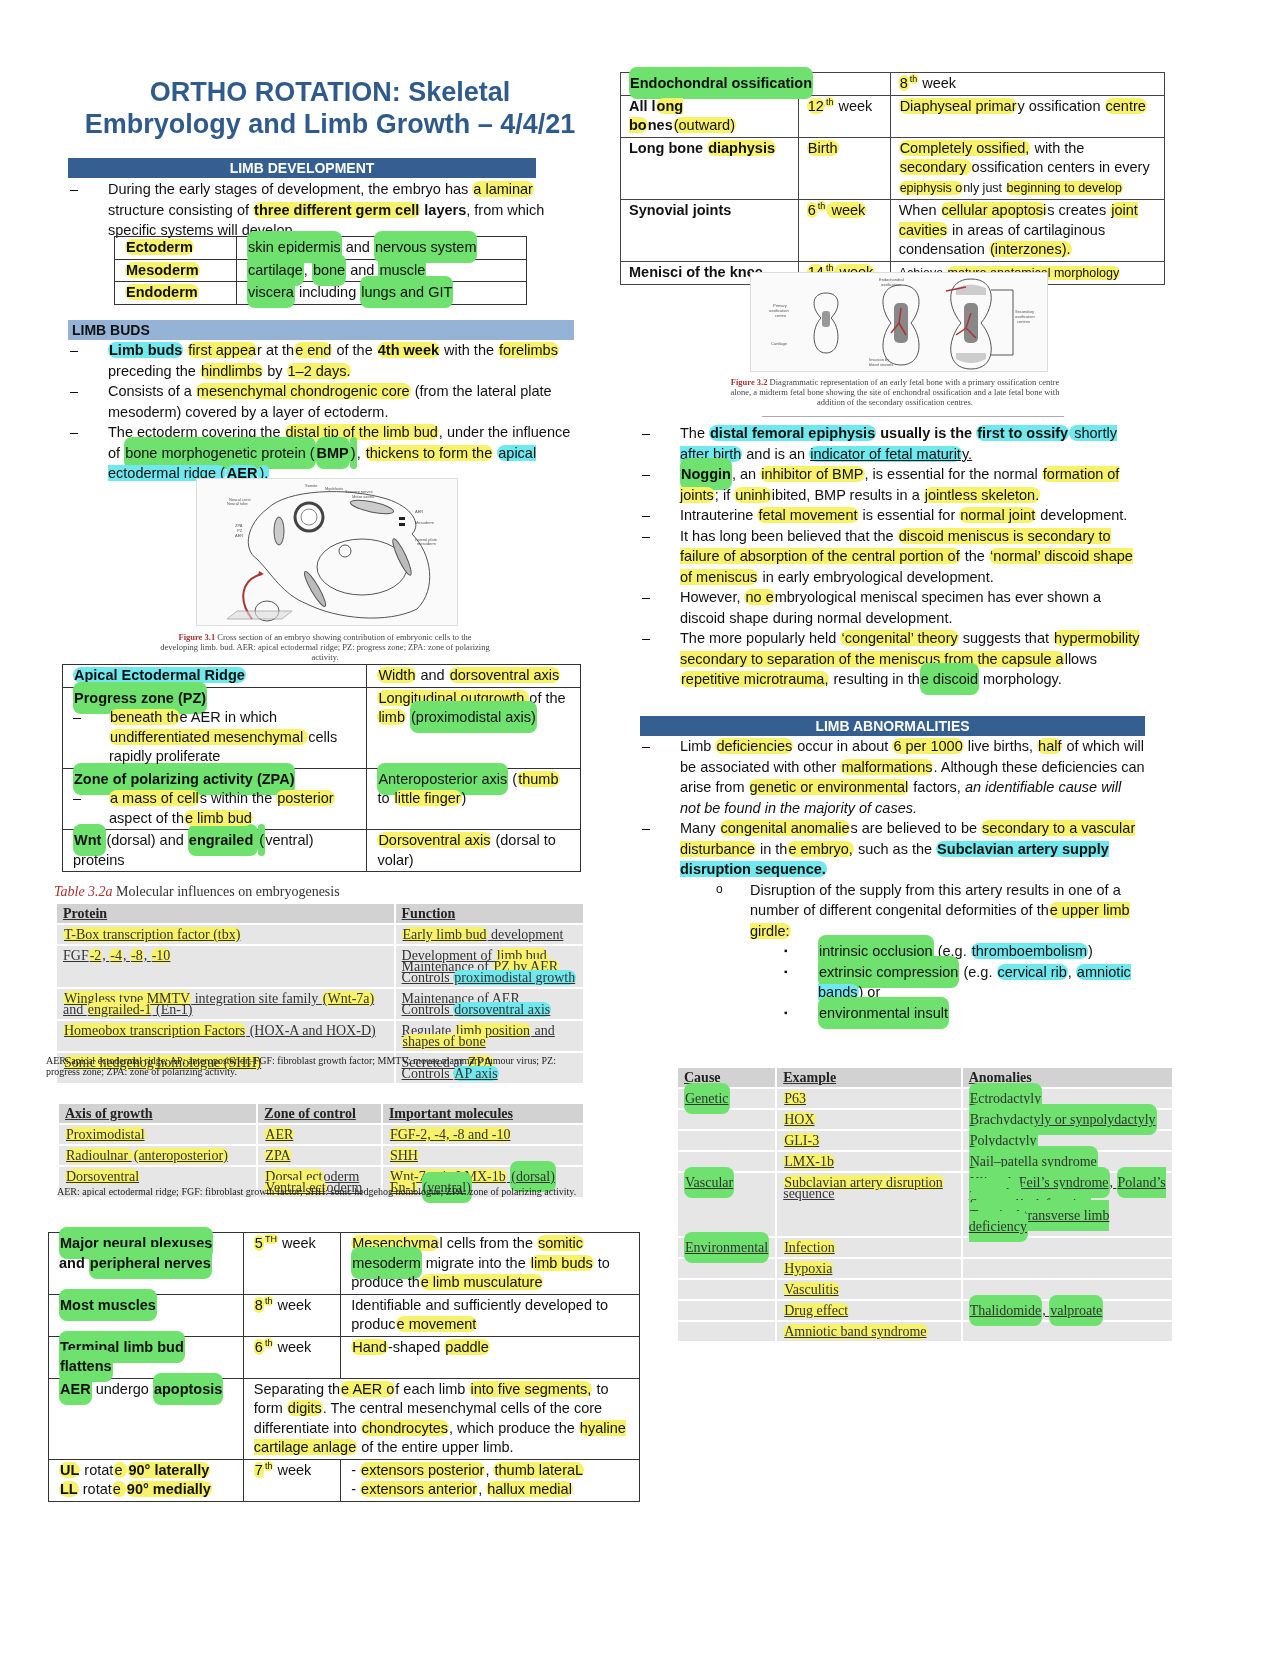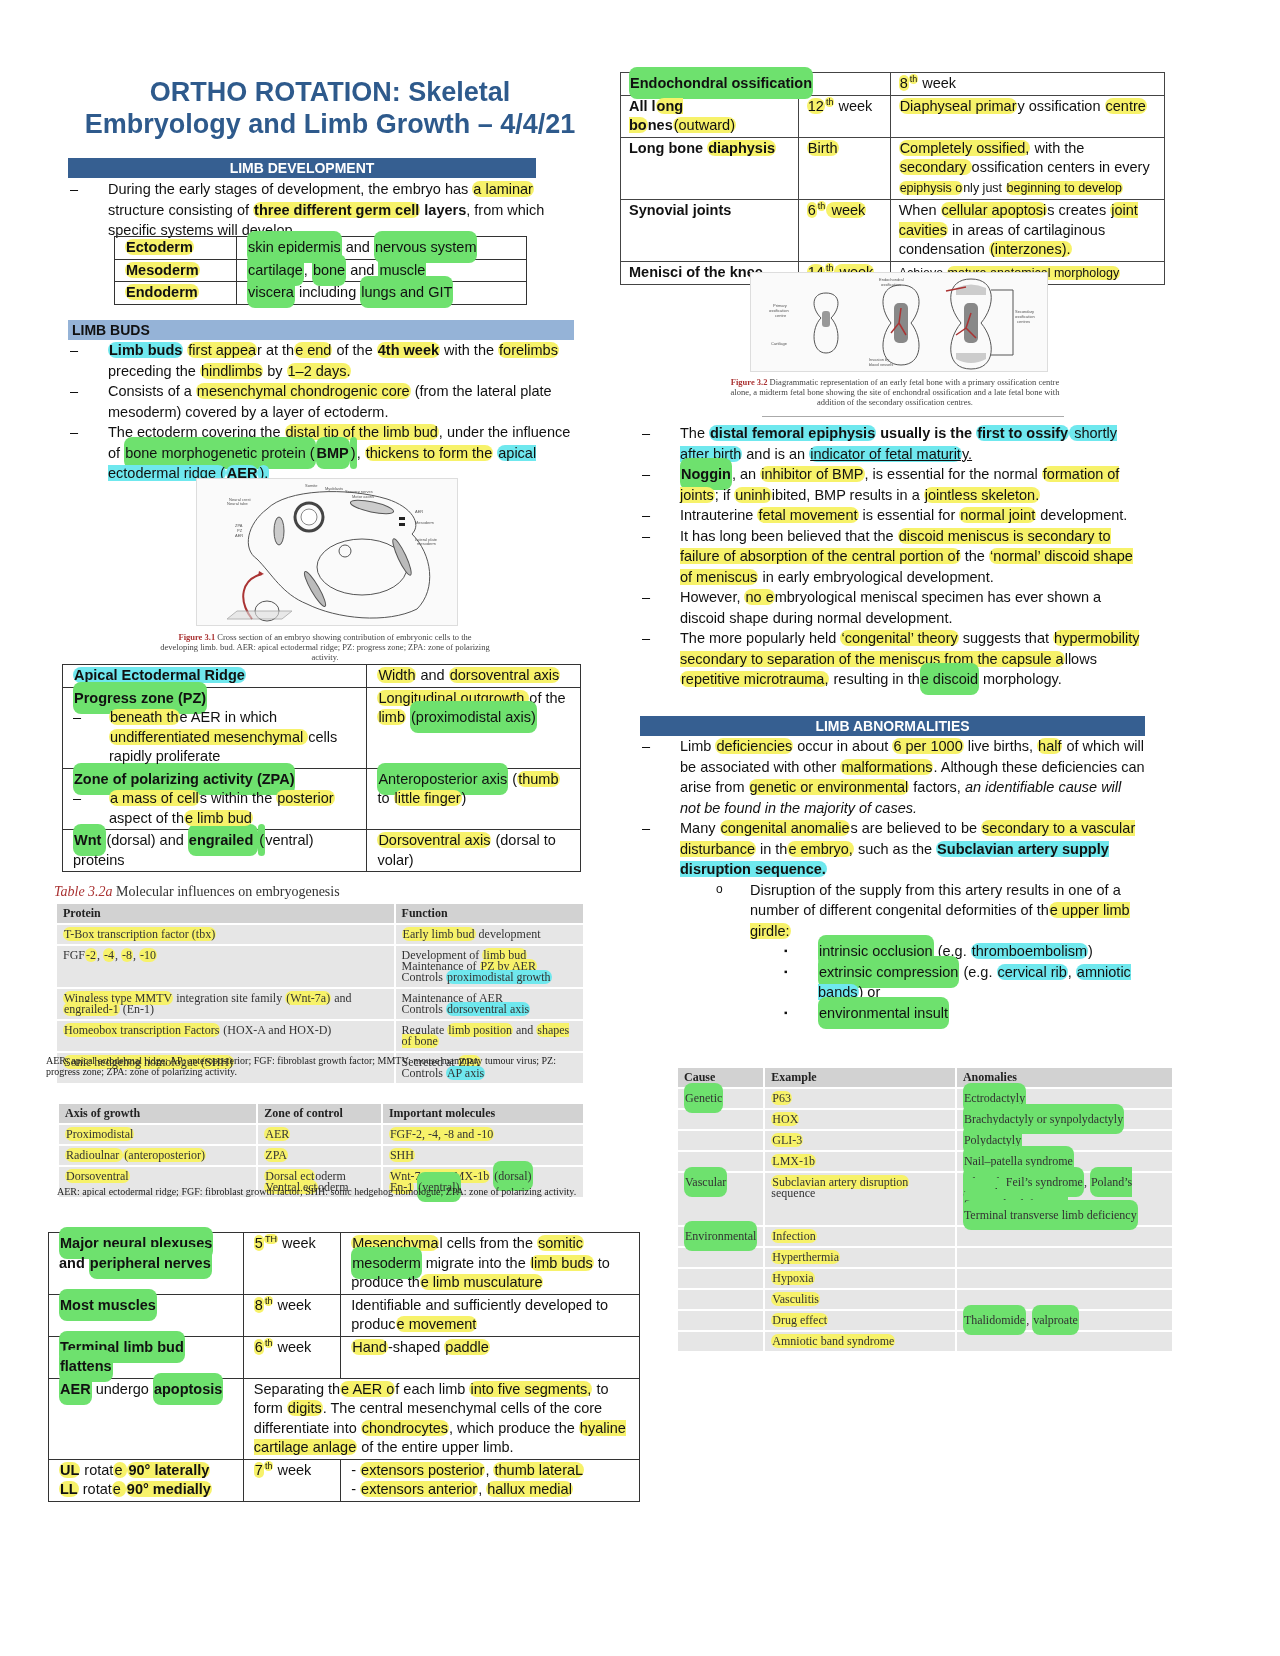--- a/index.html
+++ b/index.html
@@ -29,21 +29,21 @@
   table { border-collapse: collapse; }
   .tbl td { border: 1.5px solid #333; padding: 1px 10px; vertical-align: top; font-size: 14.5px; line-height: 19.5px; }
   .tbl-thin td { border: 1.5px solid #444; padding: 1px 8px; vertical-align: top; font-size: 14.5px; line-height: 19.5px; }
   .dash-line { position: relative; padding-left: 36px; }
   .dash-line::before { content: "–"; position: absolute; left: 0; }
 
   .fig { background: #fafafa; border: 1px solid #ddd; }
   .caption { font-family: "Liberation Serif", "DejaVu Serif", serif; font-size: 8.5px; line-height: 10px; text-align: center; color: #444; }
   .caption .fl { color: #a33; font-weight: bold; }
 
-  .book-tbl { font-family: "Liberation Serif", "DejaVu Serif", serif; font-size: 12px; line-height: 11px; color: #333; }
+  .book-tbl { font-family: "Liberation Serif", "DejaVu Serif", serif; font-size: 14px; line-height: 11px; color: #333; text-decoration: underline; }
   .book-tbl td { background: #e6e6e6; border: 2px solid #fff; padding: 4px 6px; vertical-align: top; }
   .book-tbl tr.hd td { background: #d2d2d2; font-weight: bold; color: #222; }
   .book-title { font-family: "Liberation Serif", "DejaVu Serif", serif; font-size: 14px; color: #333; }
   .book-title .tl { color: #a33; font-style: italic; }
   .book-note { font-family: "Liberation Serif", "DejaVu Serif", serif; font-size: 10px; line-height: 11px; color: #222; }
 </style>
 </head>
 <body>
 
 <h1 class="abs title">ORTHO ROTATION: Skeletal Embryology and Limb Growth – 4/4/21</h1>
@@ -457,48 +457,41 @@
       <tr>
         <td><span class="g">Environmental</span></td>
         <td>
           <div><span class="y">Infection</span></div>
         </td>
         <td></td>
       </tr>
       <tr>
         <td style="border-top-color: rgb(230, 230, 230);"></td>
         <td>
-          <div><span class="y">Hyperthermia</span></div>
+          <div><span class="y">Hypoxia</span></div>
         </td>
         <td></td>
       </tr>
       <tr>
         <td style="border-top-color: rgb(230, 230, 230);"></td>
         <td>
-          <div><span class="y">Hypoxia</span></div>
+          <div><span class="y">Vasculitis</span></div>
         </td>
         <td></td>
       </tr>
       <tr>
         <td style="border-top-color: rgb(230, 230, 230);"></td>
         <td>
-          <div><span class="y">Vasculitis</span></div>
+          <div><span class="y">Drug effect</span></div>
+        </td>
+        <td>
+          <div><span class="g">Thalidomide</span><span>, </span><span class="g">valproate</span></div>
+        </td>
+      </tr>
+      <tr>
+        <td style="border-top-color: rgb(230, 230, 230);"></td>
+        <td>
+          <div><span class="y">Amniotic band syndrome</span></div>
         </td>
         <td></td>
       </tr>
-      <tr>
-        <td style="border-top-color: rgb(230, 230, 230);"></td>
-        <td>
-          <div><span class="y">Drug effect</span></div>
-        </td>
-        <td>
-          <div><span class="g">Thalidomide</span><span>, </span><span class="g">valproate</span></div>
-        </td>
-      </tr>
-      <tr>
-        <td style="border-top-color: rgb(230, 230, 230);"></td>
-        <td>
-          <div><span class="y">Amniotic band syndrome</span></div>
-        </td>
-        <td></td>
-      </tr>
     </tbody>
 </table>
 
 </body></html>

